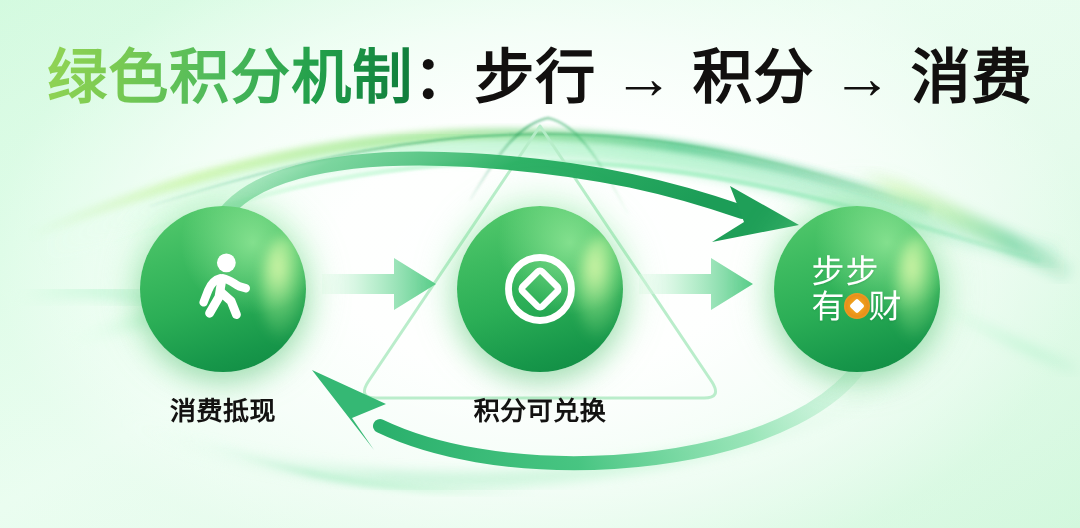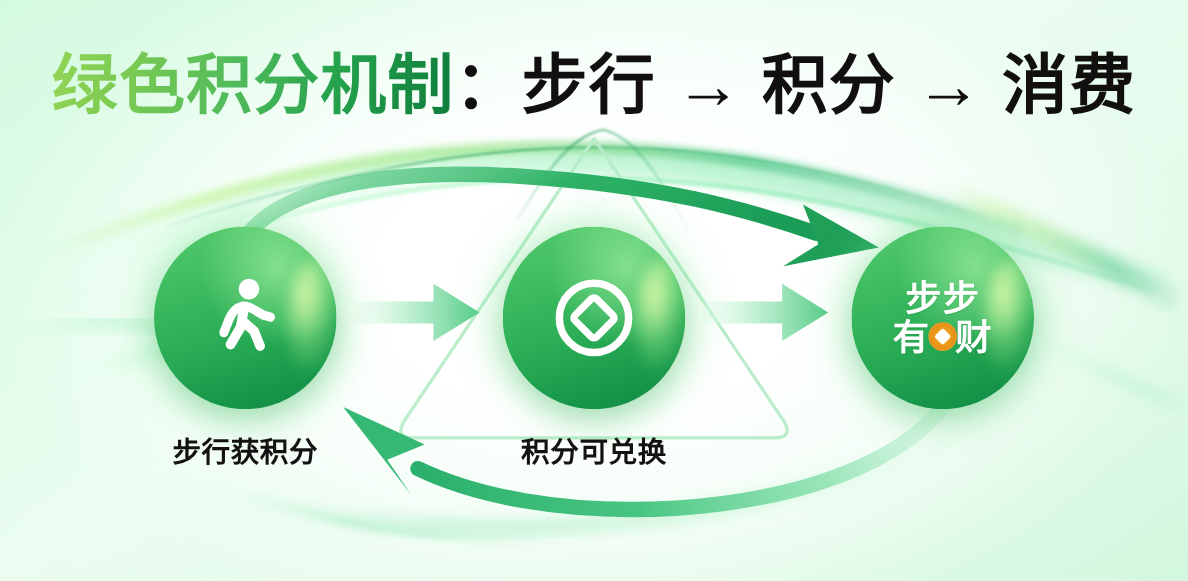--- a/index.html
+++ b/index.html
@@ -123,23 +123,23 @@
   }
   #node-1 .node-label,
   #node-2 .node-label { transform: translateX(0); }
   #node-3 .node-label { width: 260px; margin-left: -47px; }
 
   
   .brand {
     position: relative;
     z-index: 2;
     color: #ffffff;
-    text-align: center;
+    text-align: left;
     line-height: 1.02;
-    font-weight: bold;
+    font-weight: normal;
     letter-spacing: 1px;
     text-shadow: 0 1px 2px rgba(0,90,40,0.18);
   }
   .brand-top { font-size: 33px; display: block; }
   .brand-bottom {
     font-size: 33px;
     display: flex;
     align-items: center;
     justify-content: center;
     margin-top: 1px;
@@ -315,21 +315,21 @@
   <div class="node" id="node-1">
     <div class="bubble">
       <svg width="86" height="86" viewBox="0 0 64 64" fill="none">
         <circle cx="34.5" cy="12.5" r="7" fill="#ffffff"></circle>
         <path d="M30,24 C26,25 23,28 21,33 L17.5,42" stroke="#ffffff" stroke-width="6.2" stroke-linecap="round" fill="none"></path>
         <path d="M32,24 C37,25 40,28 44,30 L49,31.5" stroke="#ffffff" stroke-width="6.2" stroke-linecap="round" fill="none"></path>
         <path d="M31,26 L29,38 L22,50" stroke="#ffffff" stroke-width="6.6" stroke-linecap="round" stroke-linejoin="round" fill="none"></path>
         <path d="M30,34 L38,41 L42,51" stroke="#ffffff" stroke-width="6.6" stroke-linecap="round" stroke-linejoin="round" fill="none"></path>
       </svg>
     </div>
-    <div class="node-label">步行获积分</div>
+    <div class="node-label">消费抵现</div>
   </div>
 
   <div class="node" id="node-2">
     <div class="bubble">
       <svg width="84" height="84" viewBox="0 0 64 64" fill="none">
         <circle cx="32" cy="32" r="24" stroke="#ffffff" stroke-width="5.2" fill="none"></circle>
         <rect x="32" y="17" width="21.2" height="21.2" rx="2.6" transform="rotate(45 32 17)" stroke="#ffffff" stroke-width="5" fill="none"></rect>
       </svg>
     </div>
     <div class="node-label">积分可兑换</div>

